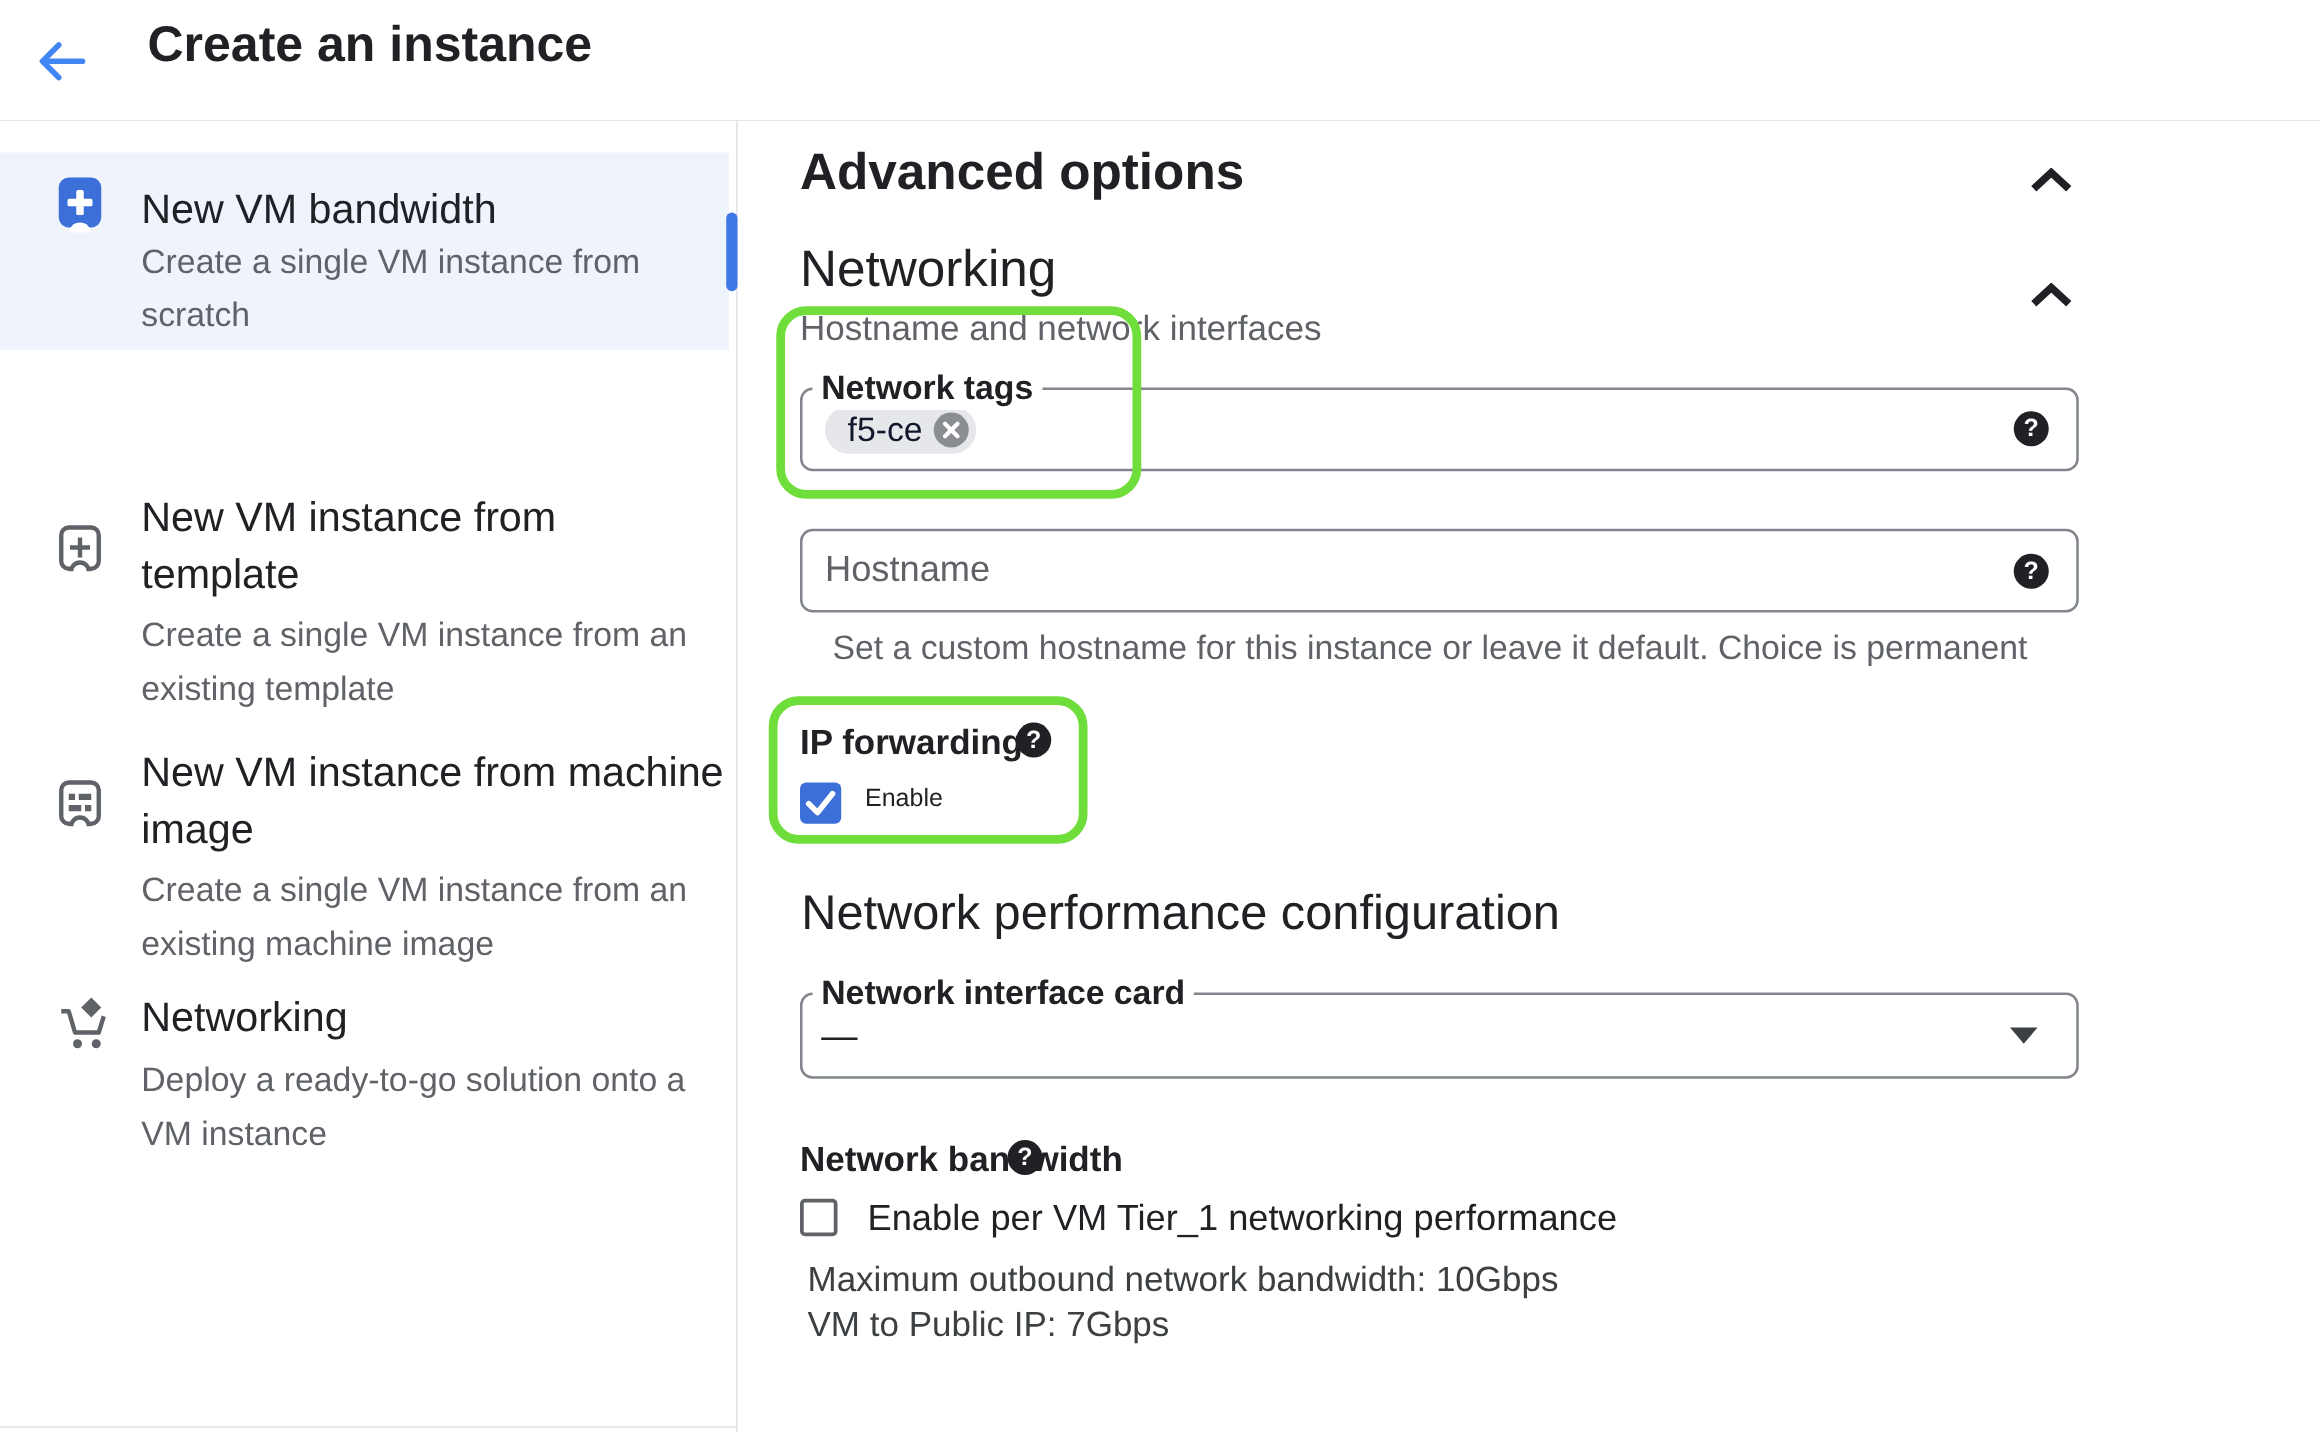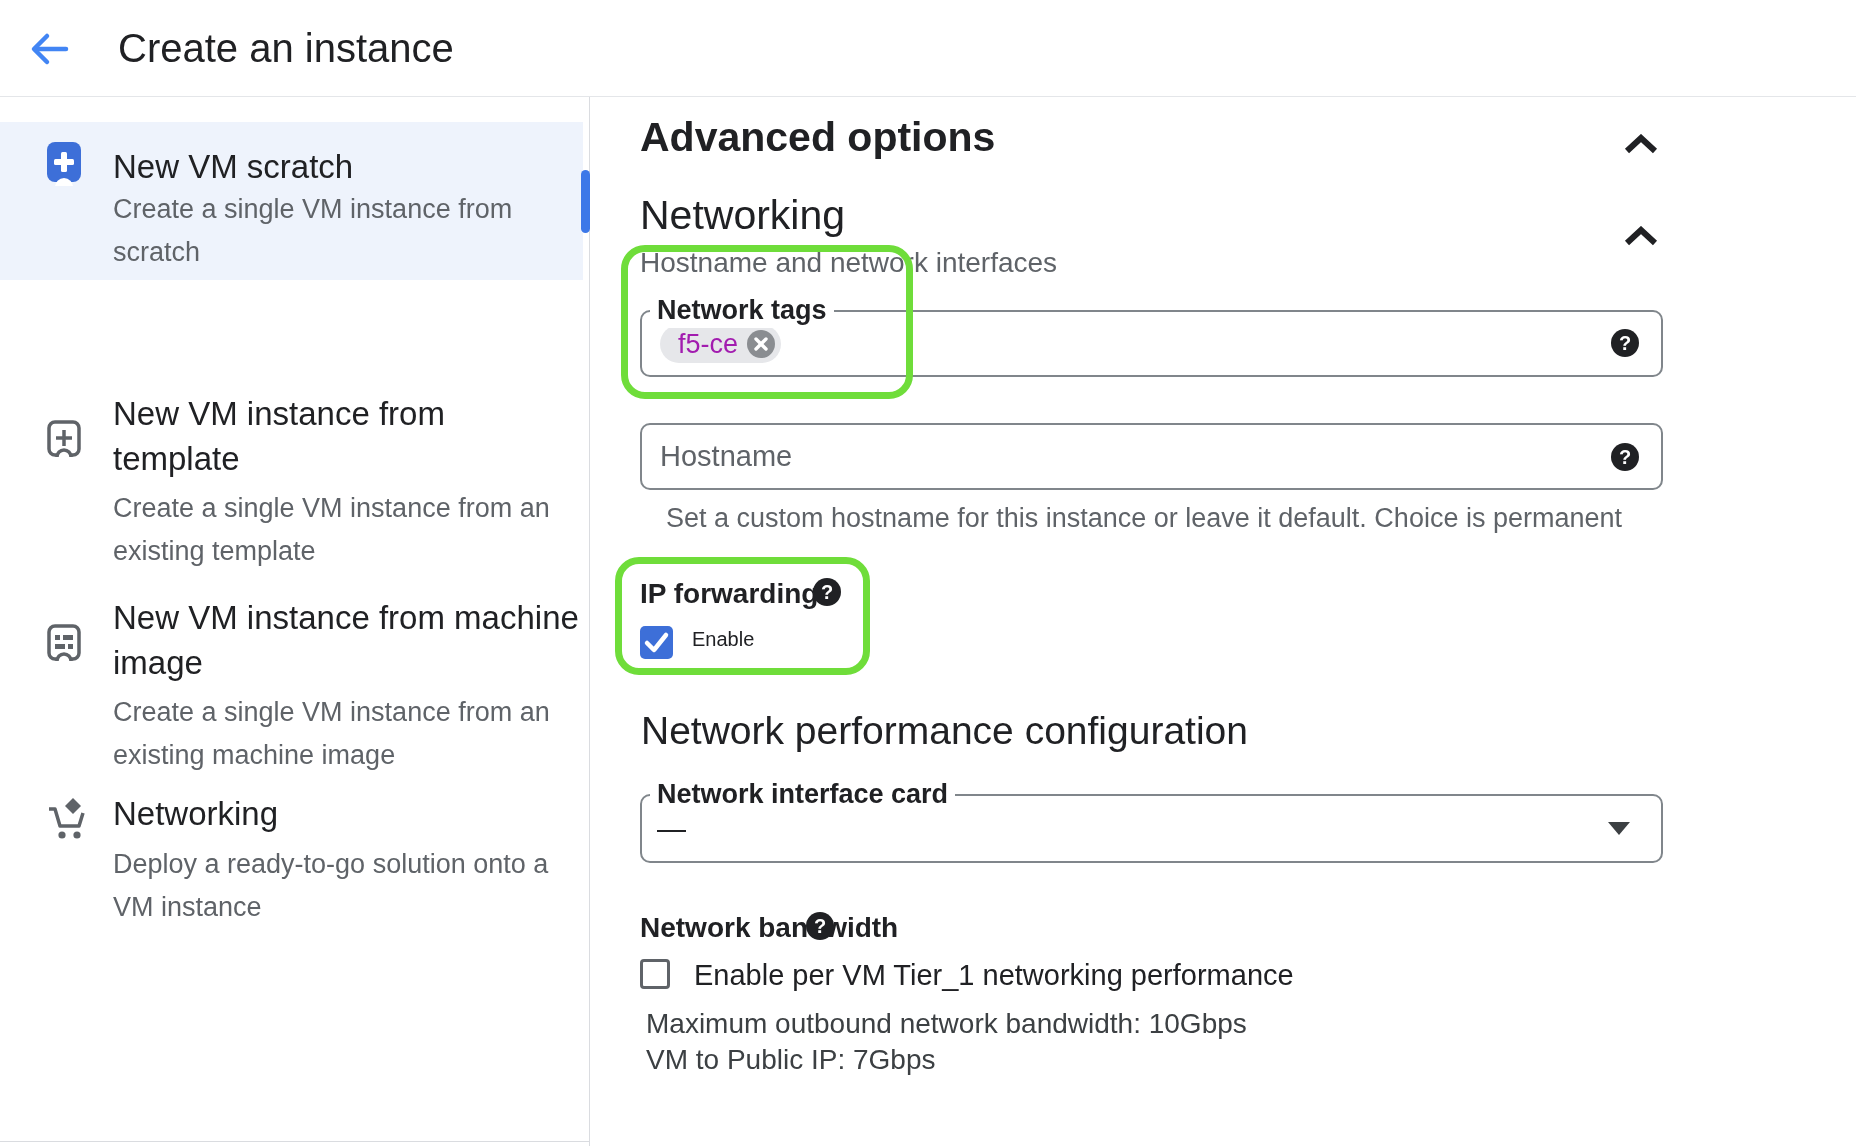--- a/index.html
+++ b/index.html
@@ -3,21 +3,21 @@
 <meta charset="utf-8">
 <style>
   * { margin:0; padding:0; box-sizing:border-box; }
   html,body { background:#fff; }
   body { font-family:"Liberation Sans", sans-serif; color:#202124; }
   .screen { position:relative; width:1856px; height:1146px; background:#fff; overflow:hidden; }
 
   
   .header { position:absolute; left:0; top:0; width:1856px; height:97px; background:#fff; border-bottom:1px solid #e4e6e9; }
   .back-btn { position:absolute; left:26px; top:26px; width:46px; height:46px; cursor:pointer; }
-  .page-title { position:absolute; left:118px; top:26px; font-size:40px; font-weight:400; color:#202124; letter-spacing:0; }
+  .page-title { position:absolute; left:118px; top:14px; font-size:40px; font-weight:700; color:#202124; letter-spacing:0; }
 
   
   .sidebar { position:absolute; left:0; top:97px; width:590px; height:1049px; background:#fff; border-right:1px solid #dadce0; }
   .sidebar-bottom-line { position:absolute; left:0; top:1044px; width:589px; height:1px; background:#dadce0; }
   .side-item { position:absolute; left:0; width:583px; cursor:pointer; }
   .side-item.selected { background:#eef3fc; }
   .item1 { top:25px; height:158px; }
   .item2 { top:192px; height:193px; }
   .item3 { top:396px; height:193px; }
   .item4 { top:594px; height:145px; }
@@ -47,21 +47,21 @@
 
   .field { position:absolute; left:49px; width:1023px; height:67px; border:2px solid #80868b; border-radius:10px; background:#fff; }
   .field-tags { top:213px; cursor:text; }
   .field-host { top:326px; }
   .field-nic  { top:697px; height:69px; cursor:pointer; }
   .float-label { position:absolute; background:#fff; padding:0 7px; font-size:27px; font-weight:700; color:#202124; line-height:36px; }
   .lbl-tags { left:59px; top:195px; }
   .lbl-nic  { left:59px; top:679px; }
 
   .chip { position:absolute; left:18px; top:13px; height:38px; background:#e6e7ea; border-radius:19px; display:flex; align-items:center; padding:0 6px 0 18px; }
-  .chip-text { font-size:27px; color:#a21caf; margin-right:9px; }
+  .chip-text { font-size:27px; color:#0f172a; margin-right:9px; }
   .chip-x { width:28px; height:28px; border-radius:50%; background:#8a8d91; display:flex; align-items:center; justify-content:center; cursor:pointer; }
 
   .help { position:absolute; width:28px; height:28px; border-radius:50%; background:#202124; color:#fff; font-size:20px; font-weight:700; text-align:center; line-height:29px; cursor:pointer; font-family:"Liberation Sans", sans-serif; }
   .help-tags { left:1020px; top:232px; }
   .help-host { left:1020px; top:346px; }
   .help-ip   { left:222px; top:481px; }
   .help-bw   { left:215px; top:815px; }
 
   .host-input { position:absolute; left:18px; top:2px; width:960px; height:59px; border:none; outline:none; font-size:29px; color:#5f6368; font-family:"Liberation Sans", sans-serif; background:transparent; }
   .host-input::placeholder { color:#5f6368; opacity:1; }
@@ -101,21 +101,21 @@
 
     <div class="side-item item1 selected">
       <div class="side-icon i1">
         <svg width="36" height="46" viewBox="0 0 36 46">
           <rect x="1" y="2" width="34" height="40" rx="8" fill="#3d6fd8"></rect>
           <circle cx="18" cy="47" r="9" fill="#ffffff"></circle>
           <rect x="15" y="12" width="6" height="20" rx="1.5" fill="#ffffff"></rect>
           <rect x="8" y="19" width="20" height="6" rx="1.5" fill="#ffffff"></rect>
         </svg>
       </div>
-      <div class="side-title t1">New VM scratch</div>
+      <div class="side-title t1">New VM bandwidth</div>
       <div class="side-sub s1">Create a single VM instance from scratch</div>
     </div>
     <div class="scroll-indicator"></div>
 
     <div class="side-item item2">
       <div class="side-icon i2">
         <svg width="36" height="40" viewBox="0 0 36 40">
           <rect x="3" y="3" width="30" height="33" rx="6" fill="none" stroke="#5f6368" stroke-width="3.5"></rect>
           <line x1="18" y1="11" x2="18" y2="27" stroke="#5f6368" stroke-width="3.5"></line>
           <line x1="10" y1="19" x2="26" y2="19" stroke="#5f6368" stroke-width="3.5"></line>

